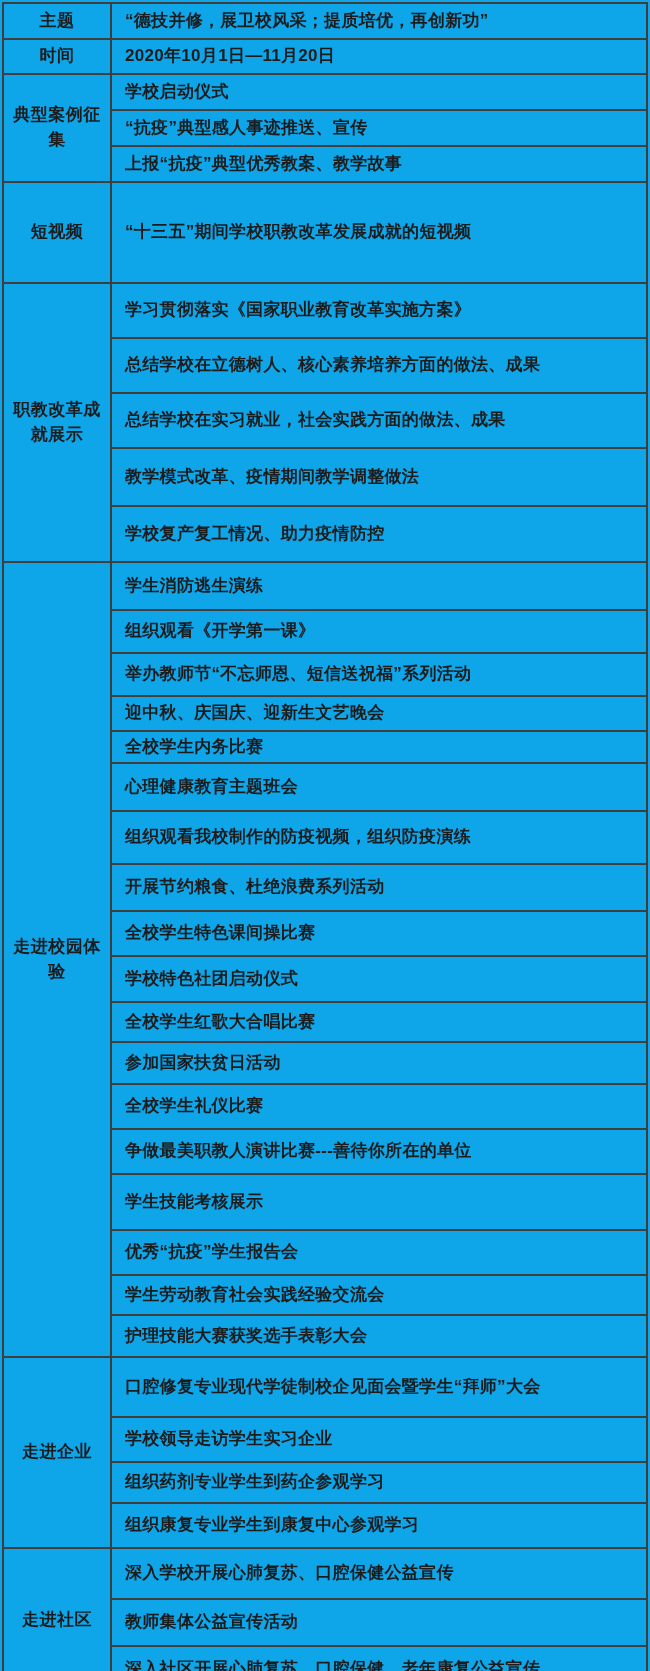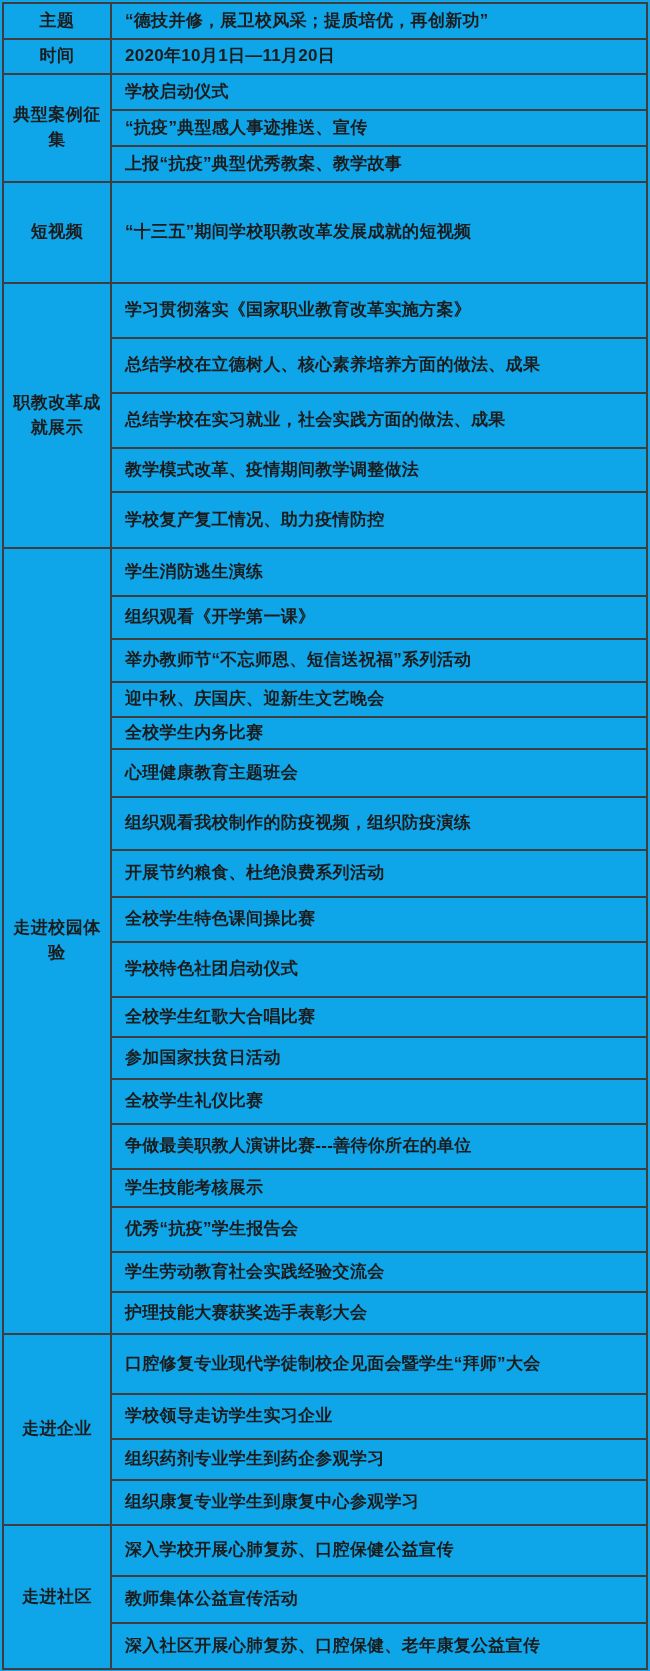--- a/index.html
+++ b/index.html
@@ -73,21 +73,21 @@
         <tr style="height: 55px;">
           <td class="category-cell" rowspan="5">职教改革成就展示</td>
           <td class="item-cell">学习贯彻落实《国家职业教育改革实施方案》</td>
         </tr>
         <tr style="height: 55px;">
           <td class="item-cell">总结学校在立德树人、核心素养培养方面的做法、成果</td>
         </tr>
         <tr style="height: 55px;">
           <td class="item-cell">总结学校在实习就业，社会实践方面的做法、成果</td>
         </tr>
-        <tr style="height: 44px;">
+        <tr style="height: 58px;">
           <td class="item-cell">教学模式改革、疫情期间教学调整做法</td>
         </tr>
         <tr style="height: 56px;">
           <td class="item-cell">学校复产复工情况、助力疫情防控</td>
         </tr>
         <tr style="height: 48px;">
           <td class="category-cell" rowspan="18">走进校园体验</td>
           <td class="item-cell">学生消防逃生演练</td>
         </tr>
         <tr style="height: 43px;">
@@ -107,36 +107,36 @@
         </tr>
         <tr style="height: 53px;">
           <td class="item-cell">组织观看我校制作的防疫视频，组织防疫演练</td>
         </tr>
         <tr style="height: 47px;">
           <td class="item-cell">开展节约粮食、杜绝浪费系列活动</td>
         </tr>
         <tr style="height: 45px;">
           <td class="item-cell">全校学生特色课间操比赛</td>
         </tr>
-        <tr style="height: 55px;">
+        <tr style="height: 46px;">
           <td class="item-cell">学校特色社团启动仪式</td>
         </tr>
         <tr style="height: 40px;">
           <td class="item-cell">全校学生红歌大合唱比赛</td>
         </tr>
         <tr style="height: 42px;">
           <td class="item-cell">参加国家扶贫日活动</td>
         </tr>
         <tr style="height: 45px;">
           <td class="item-cell">全校学生礼仪比赛</td>
         </tr>
         <tr style="height: 45px;">
           <td class="item-cell">争做最美职教人演讲比赛---善待你所在的单位</td>
         </tr>
-        <tr style="height: 38px; padding-left: 27px;">
+        <tr style="height: 56px; padding-left: 27px;">
           <td class="item-cell">学生技能考核展示</td>
         </tr>
         <tr style="height: 45px;">
           <td class="item-cell">优秀“抗疫”学生报告会</td>
         </tr>
         <tr style="height: 40px;">
           <td class="item-cell">学生劳动教育社会实践经验交流会</td>
         </tr>
         <tr style="height: 42px;">
           <td class="item-cell">护理技能大赛获奖选手表彰大会</td>

